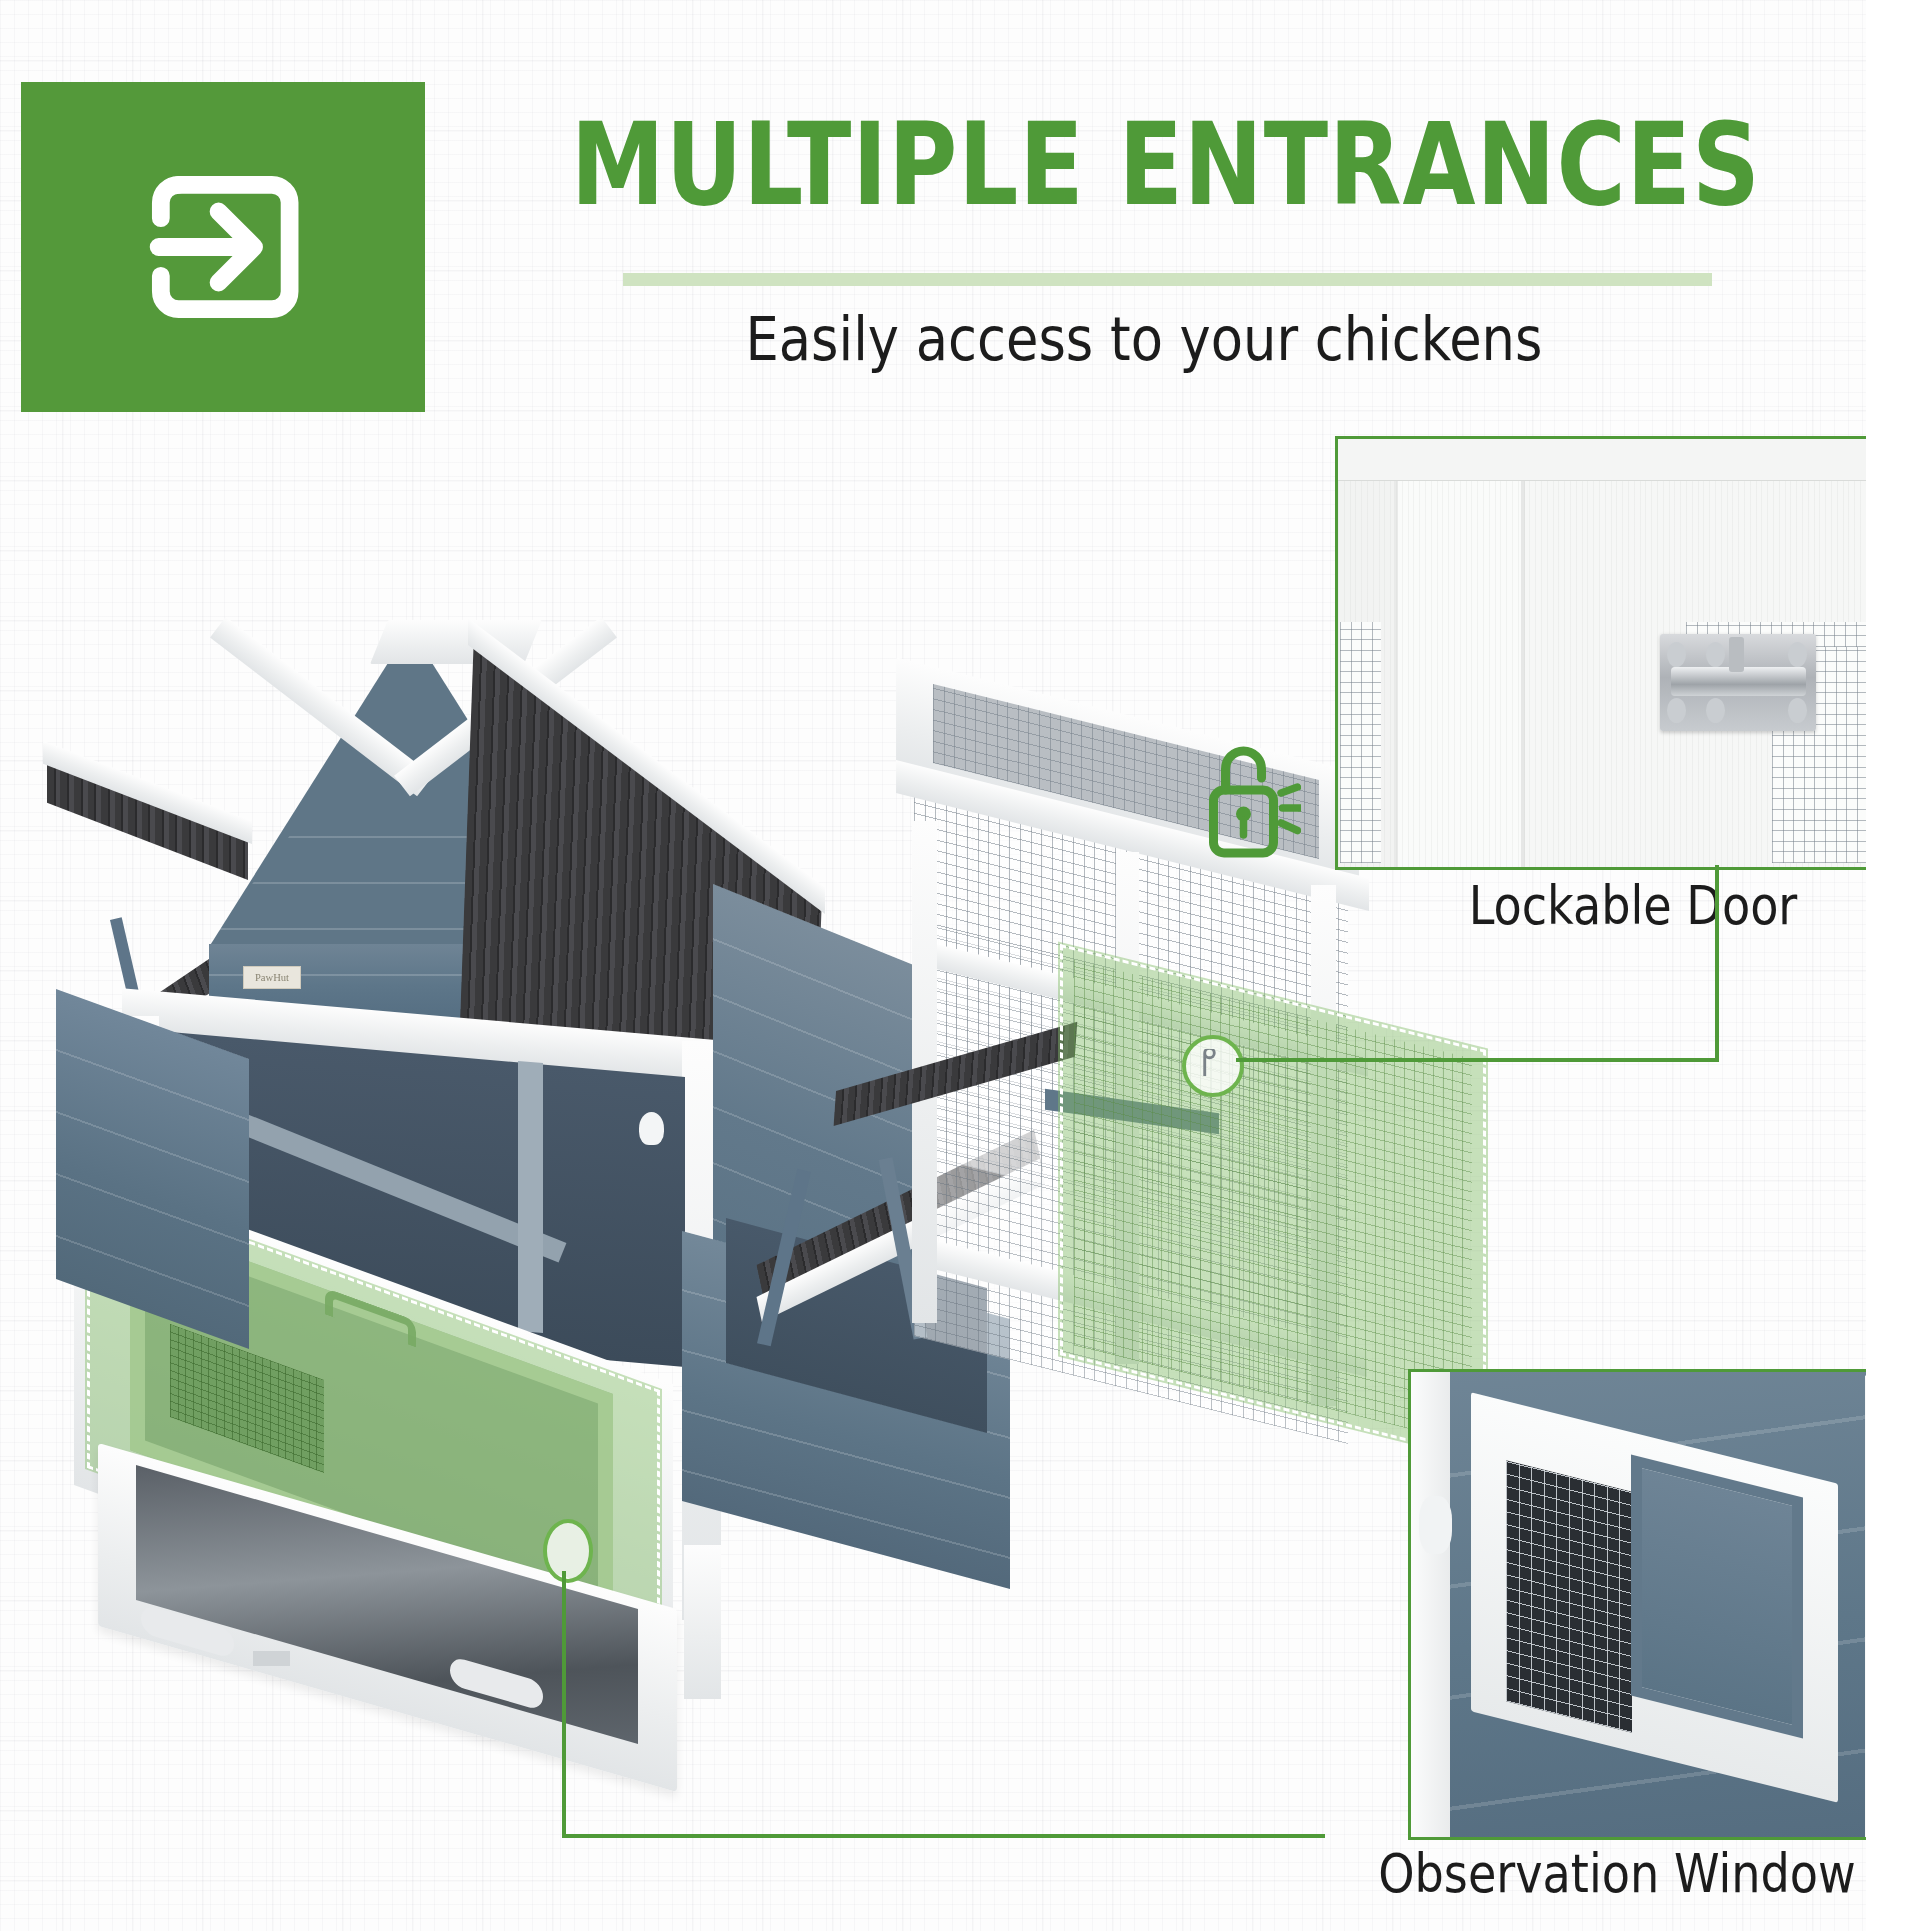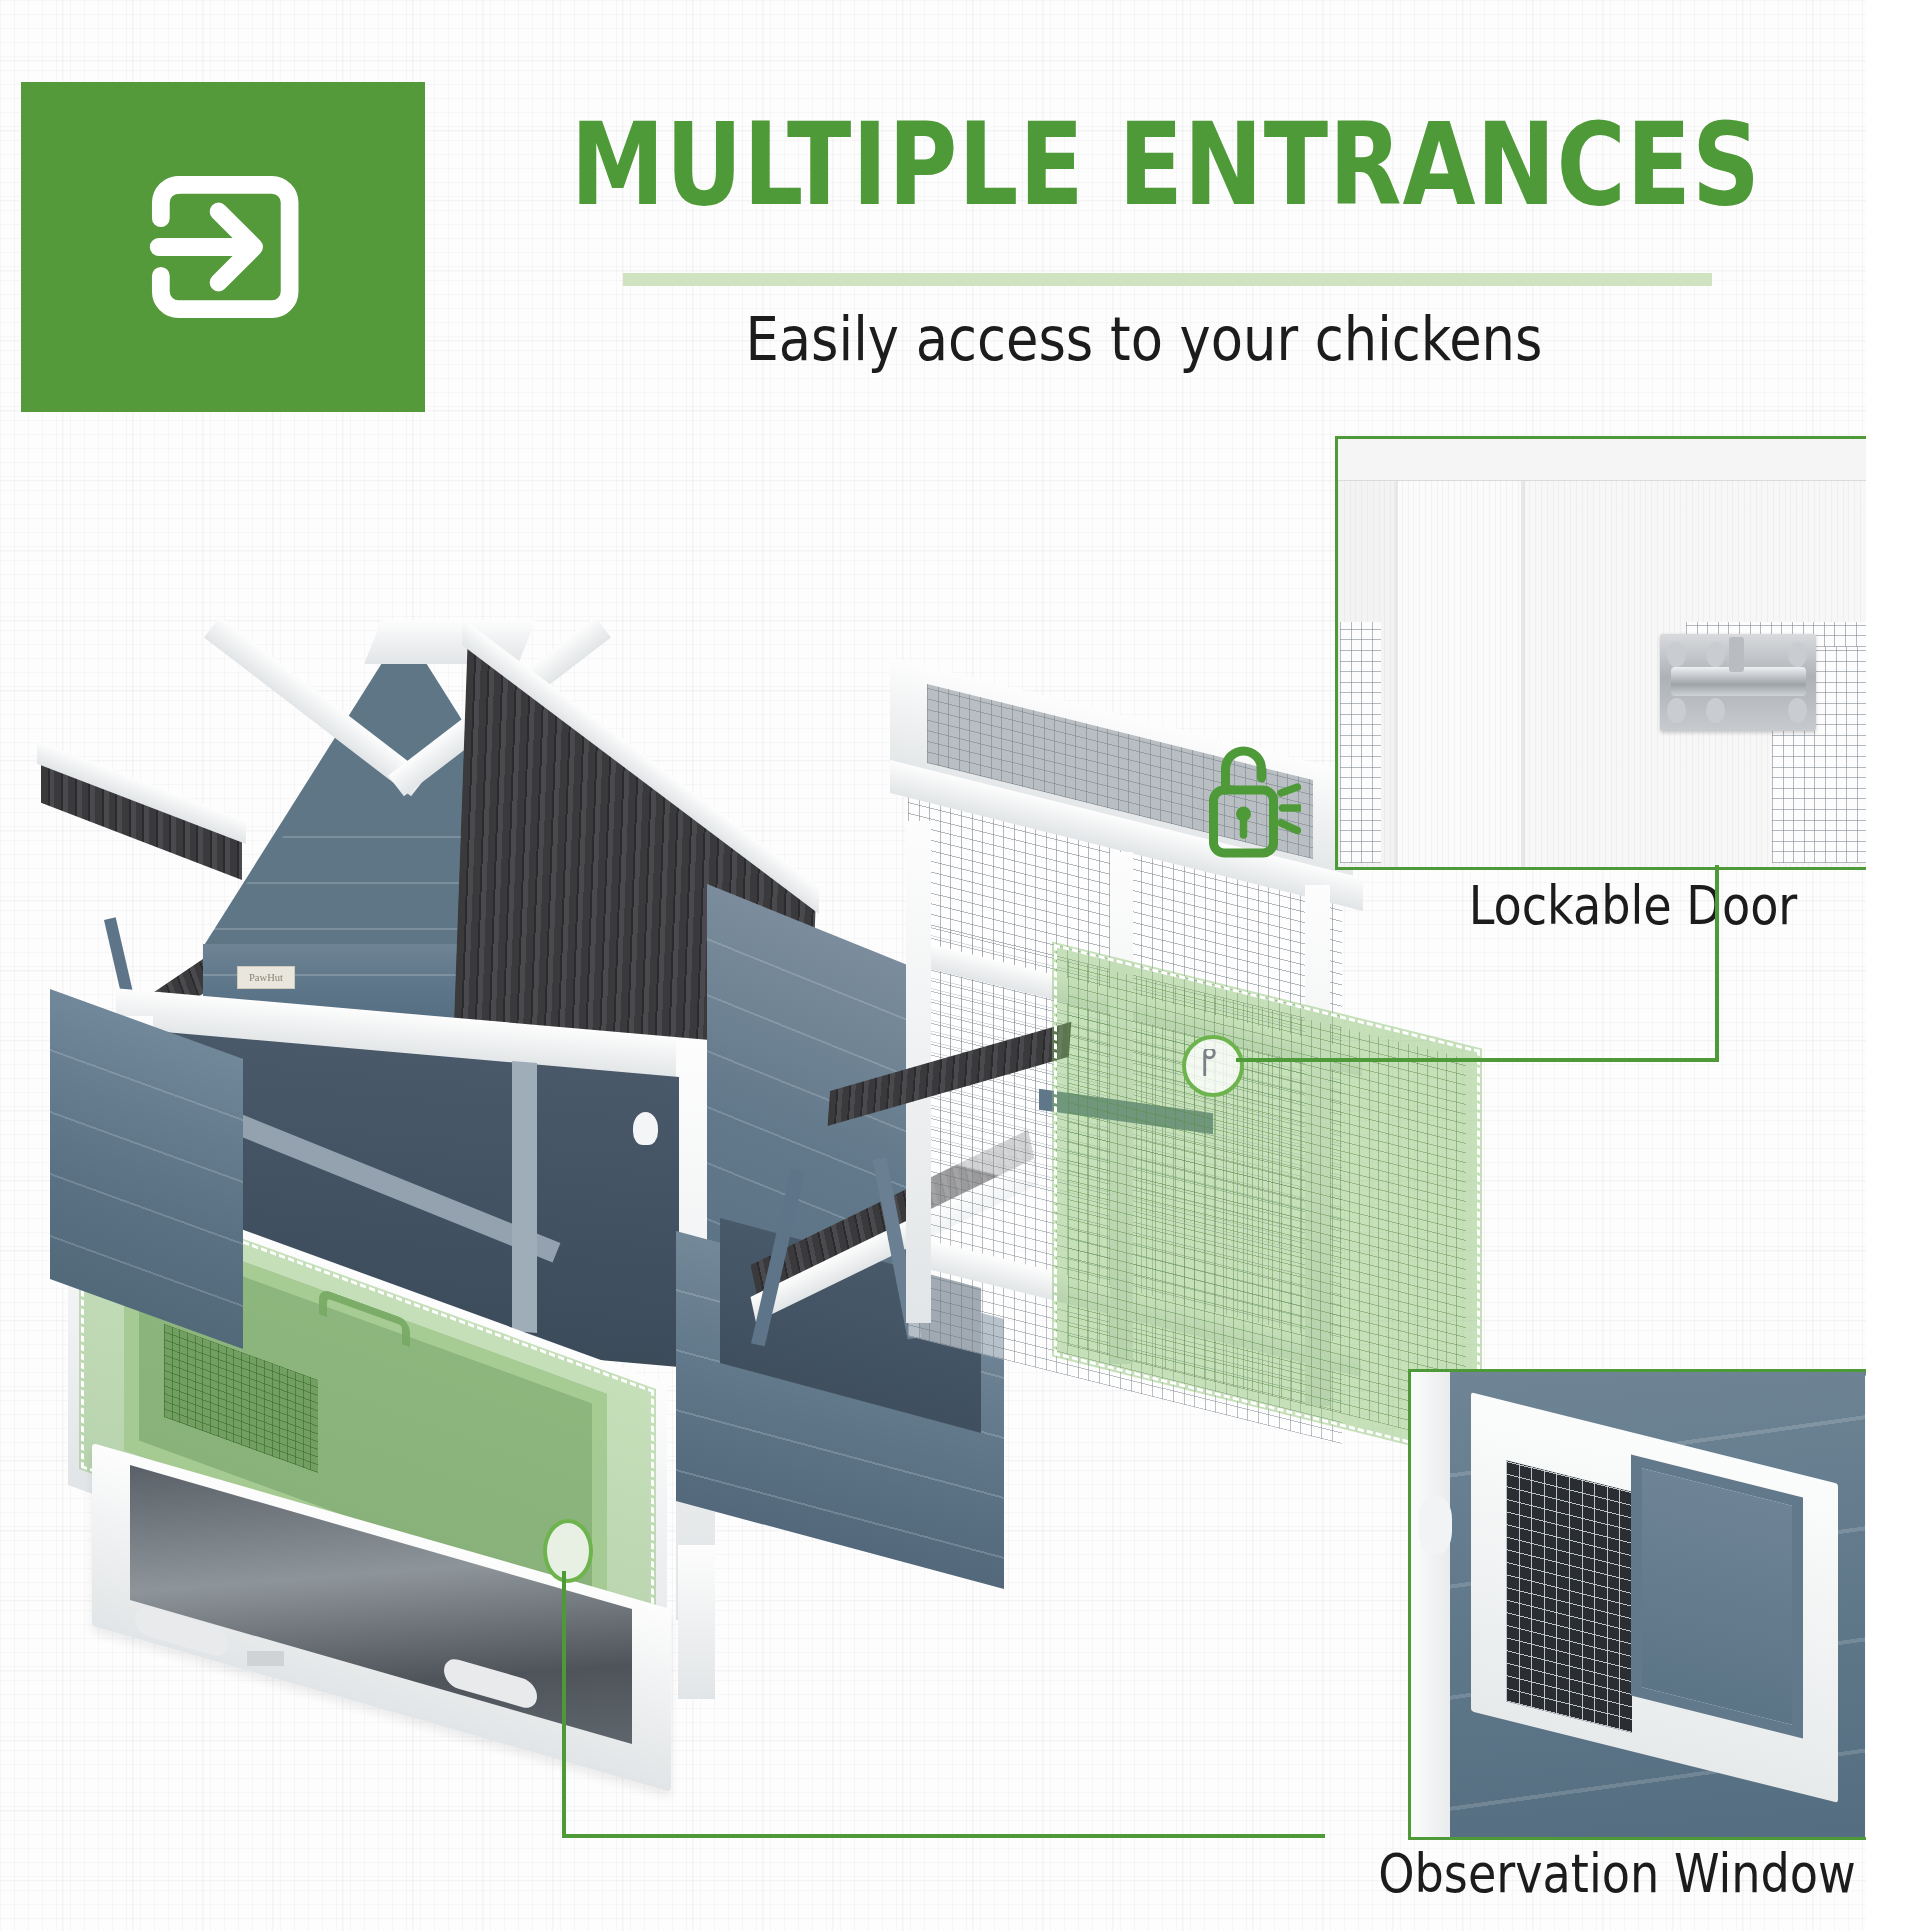--- a/index.html
+++ b/index.html
@@ -118,21 +118,21 @@
       <path d="M30 22 a8 8 0 0 0 -8 8 V37" fill="none" stroke="#ffffff" stroke-width="8" stroke-linecap="round"></path>
       <line x1="21" y1="50" x2="63" y2="50" stroke="#ffffff" stroke-width="8" stroke-linecap="round"></line>
       <polyline points="48,34 64,50 48,66" fill="none" stroke="#ffffff" stroke-width="8" stroke-linecap="round" stroke-linejoin="round"></polyline>
     </svg>
   </div>
 
   <div class="title">MULTIPLE ENTRANCES</div>
   <div class="divider"></div>
   <div class="subtitle">Easily access to your chickens</div>
 
-  <div class="panel" style="left:58px;top:676px;width:1506px;height:1139px;">
+  <div class="panel" style="left:64px;top:676px;width:1506px;height:1139px;">
 
     <div class="panel corrug" style="left:19.3px;top:174px;width:299px;height:37px;transform:rotate(-34deg) skewX(-14deg);transform-origin:right bottom;border-radius:1.9px;"></div>
     <div class="panel wood-white" style="left:15.4px;top:203px;width:307px;height:23px;transform:rotate(-34deg) skewX(-14deg);transform-origin:right bottom;"></div>
     <div class="panel" style="left:60px;top:241px;width:11.6px;height:126px;background:#5e7589;transform:rotate(-13deg);"></div>
 
     <div class="panel" style="left:145px;top:-48px;width:0;height:0;border-left:201px solid transparent;border-right:201px solid transparent;border-bottom:319px solid #5f7687;"></div>
 
     <div class="panel wood-blue" style="left:145px;top:268px;width:402px;height:77px;"></div>
 
     <div class="panel" style="left:145px;top:116px;width:402px;height:230px;

